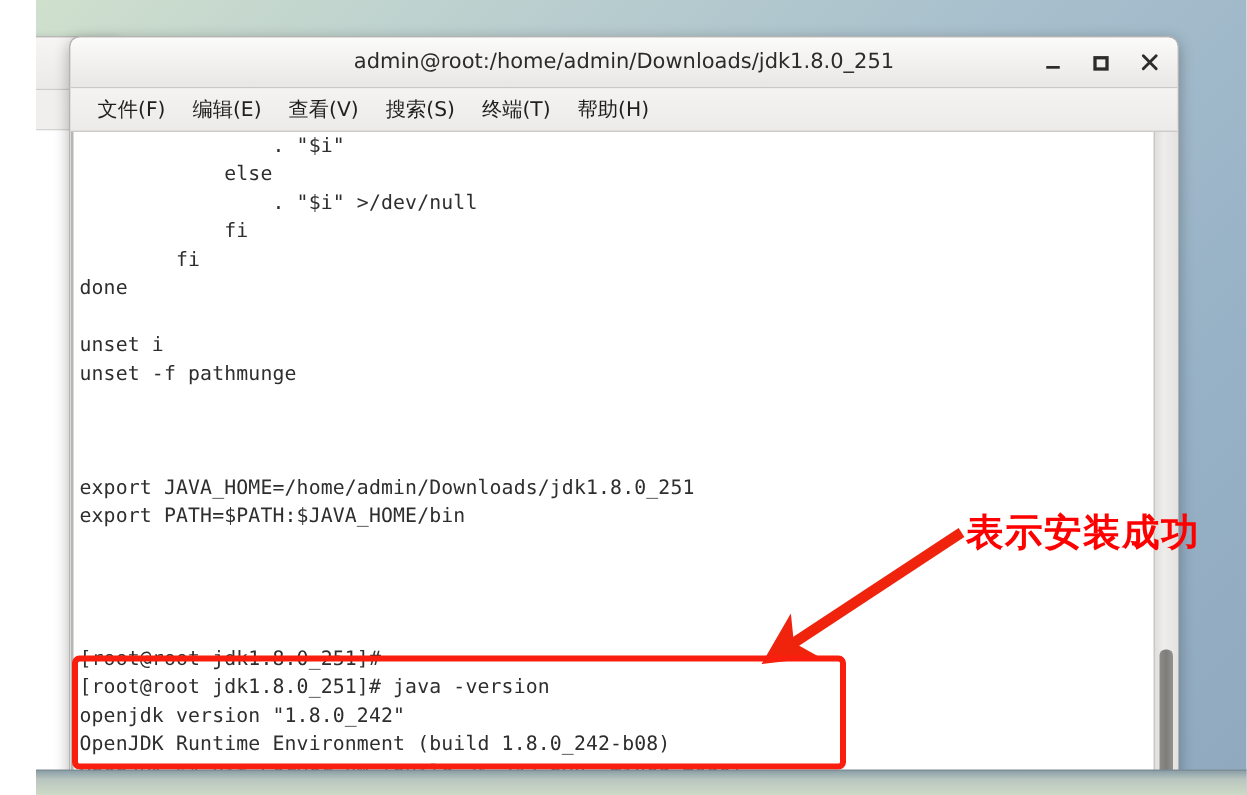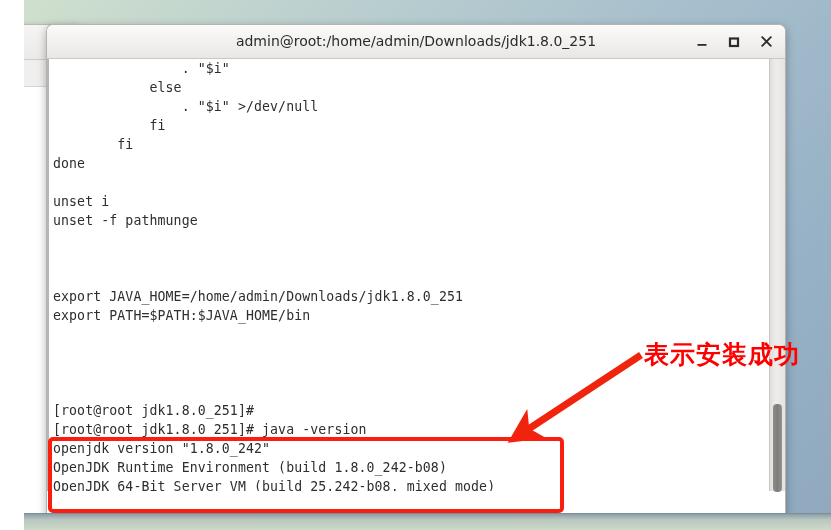--- a/index.html
+++ b/index.html
@@ -241,20 +241,28 @@
           </svg>
         </div>
         <div class="win-btn">
           <svg width="13" height="13" viewBox="0 0 13 13" aria-hidden="true">
             <path d="M2.2 2.2 L10.8 10.8 M10.8 2.2 L2.2 10.8" stroke="#2c2c2c" stroke-width="1.9" stroke-linecap="round"></path>
           </svg>
         </div>
       </div>
     </div>
 
+    <div class="menubar">
+      <div class="menu-item">文件(F)</div>
+      <div class="menu-item">编辑(E)</div>
+      <div class="menu-item">查看(V)</div>
+      <div class="menu-item">搜索(S)</div>
+      <div class="menu-item">终端(T)</div>
+      <div class="menu-item">帮助(H)</div>
+    </div>
 
     <div class="term-area">
       <div class="term-screen">
         <div class="term-lines" id="term-lines"><div class="ln">                . "$i"</div><div class="ln">            else</div><div class="ln">                . "$i" &gt;/dev/null</div><div class="ln">            fi</div><div class="ln">        fi</div><div class="ln">done</div><div class="ln"></div><div class="ln">unset i</div><div class="ln">unset -f pathmunge</div><div class="ln"></div><div class="ln"></div><div class="ln"></div><div class="ln">export JAVA_HOME=/home/admin/Downloads/jdk1.8.0_251</div><div class="ln">export PATH=$PATH:$JAVA_HOME/bin</div><div class="ln"></div><div class="ln"></div><div class="ln"></div><div class="ln"></div><div class="ln">[root@root jdk1.8.0_251]#</div><div class="ln">[root@root jdk1.8.0_251]# java -version</div><div class="ln">openjdk version "1.8.0_242"</div><div class="ln">OpenJDK Runtime Environment (build 1.8.0_242-b08)</div><div class="ln">OpenJDK 64-Bit Server VM (build 25.242-b08, mixed mode)</div></div>
       </div>
       <div class="term-scrollbar">
         <div class="term-scroll-thumb"></div>
       </div>
     </div>
 

